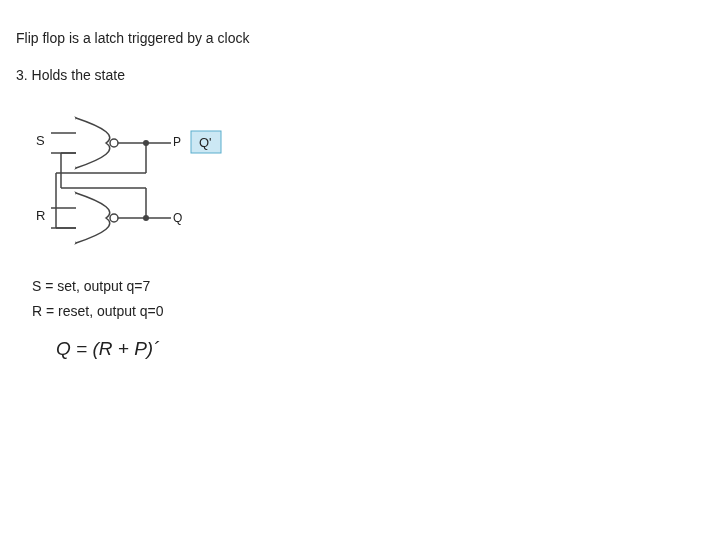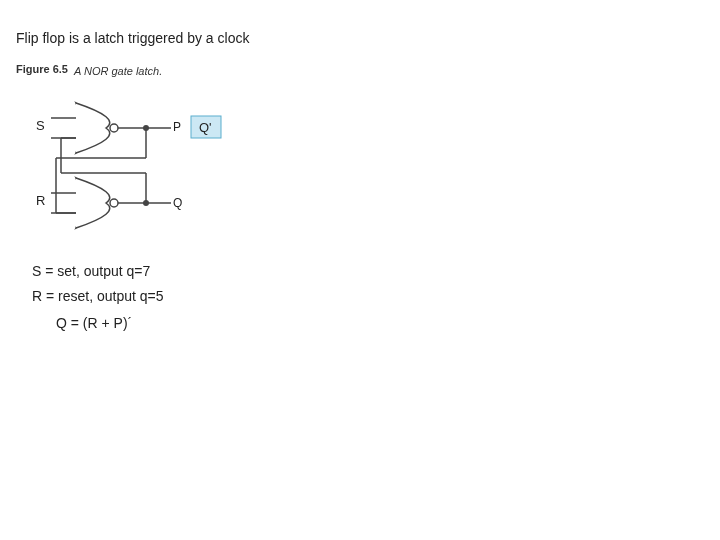--- a/index.html
+++ b/index.html
@@ -43,37 +43,36 @@
     svg.circuit {
       width: 300px;
       height: 160px;
     }
     .bottom-text {
       margin-top: 16px;
       line-height: 1.8;
       margin-left: 16px;
     }
     .formula {
+      font-style: italic;
       margin-left: 24px;
+      margin-top: 6px;
       line-height: 2;
-      font-size: 14px;
+      font-size: 19px;
     }
   </style>
 </head>
 <body>
 
 <div>
   <div class="intro-text">Flip flop is a latch triggered by a clock</div>
+  <div class="intro-text">3. Holds the state</div>
 </div>
 
 <div class="figure-section">
-  <div style="display:flex; align-items:center; gap:6px; margin-top:6px;">
-    <span class="figure-label">Figure 6.5</span>
-    <span class="figure-caption">A NOR gate latch.</span>
-  </div>
 
   <div class="diagram-area">
     <svg class="circuit" viewBox="0 0 300 160">
 
       <path d="M 60,20 Q 75,30 90,45 Q 75,60 60,70 Q 70,45 60,20 Z" fill="white" stroke="#444" stroke-width="1.5"></path>
 
       <path d="M 60,20 Q 105,35 90,45 Q 105,55 60,70" fill="white" stroke="#444" stroke-width="1.5"></path>
 
       <circle cx="98" cy="45" r="4" fill="white" stroke="#444" stroke-width="1.5"></circle>
 
@@ -115,15 +114,15 @@
 
       <rect x="175" y="33" width="30" height="22" fill="#cce8f4" stroke="#5aaecd" stroke-width="1"></rect>
       <text x="183" y="49" font-size="13" fill="#222">Q'</text>
 
     </svg>
   </div>
 </div>
 
 <div class="bottom-text">
   <div>S = set, output  q=7</div>
-  <div>R = reset, output q=5</div>
+  <div>R = reset, output q=0</div>
   <div class="formula">Q = (R + P)´</div>
 </div>
 
 </body></html>

